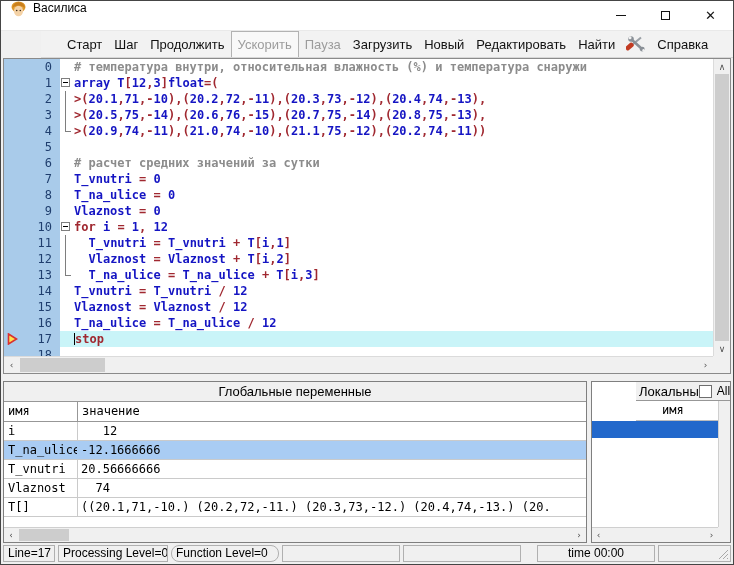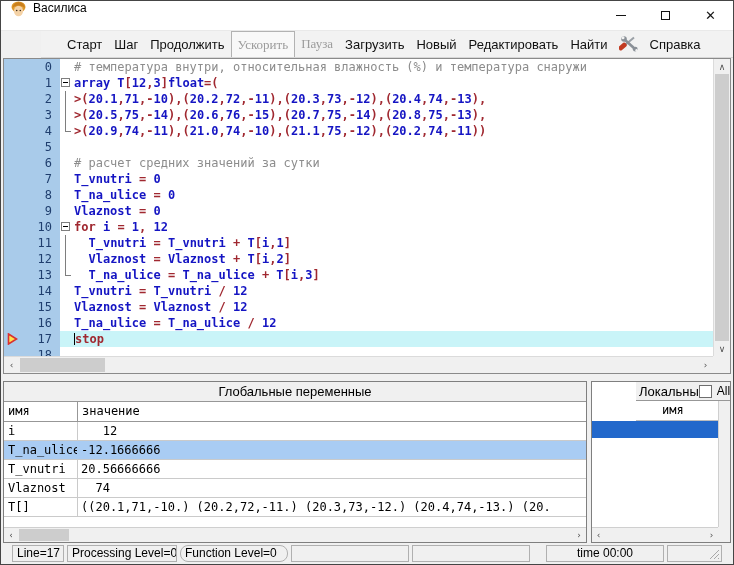--- a/index.html
+++ b/index.html
@@ -15,38 +15,38 @@
   .win-btns{margin-left:auto;display:flex;height:100%;}
   .win-btn{width:45px;height:100%;display:flex;align-items:center;justify-content:center;}
   .glyph-min{width:10px;height:1px;background:#141414;}
   .glyph-max{width:9px;height:9px;border:1px solid #141414;box-sizing:border-box;}
   .glyph-close{font-size:13px;color:#141414;line-height:1;}
 
   
   .menubar{position:absolute;top:30px;left:0;right:0;height:27px;background:#F2F2F2;
     display:flex;align-items:stretch;padding-left:20px;border-bottom:1px solid #D7D7D7;box-sizing:border-box;margin-left:40px;}
   .menu-item{display:flex;align-items:center;padding:0 6px;font-size:13px;color:#111;white-space:nowrap;}
-  .menu-item.dis{color:#9C9C9C;font-family:Liberation Serif, serif;}
+  .menu-item.dis{color:#9C9C9C;}
   .menu-item.pressed{border:1px solid #B2B2B2;border-bottom:none;background:#F8F8F8;}
   .menu-tools{display:flex;align-items:center;padding:0 5px;}
 
   
   .editor{position:absolute;top:57px;left:2px;right:2px;height:316px;background:#FFF;
     border:1px solid #8A8A8A;box-sizing:border-box;}
   .code-area{position:absolute;top:0;left:0;right:17px;bottom:17px;overflow:hidden;}
   .crow{display:flex;height:16px;}
   .cgut{width:56px;flex:none;position:relative;background:var(--gutter-bg,#A9CBEA);}
   .cnum{display:block;text-align:right;padding-right:8px;
     font:400 12px "DejaVu Sans Mono",monospace;color:#1F3E6E;line-height:16px;}
   .cur-arrow{position:absolute;left:3px;top:2px;line-height:0;}
   .cfold{width:12px;flex:none;position:relative;}
   .ccode{flex:1;font:700 12px "DejaVu Sans Mono",monospace;line-height:16px;
     white-space:pre;padding-left:2px;overflow:hidden;}
   .crow.cur .cfold,.crow.cur .ccode{background:var(--current-line-bg,#C9F4F8);}
-  .tc{color:var(--code-comment,#8C8C8C);font-weight:400;}
+  .tc{color:var(--code-comment,#8C8C8C);font-weight:700;}
   .tb{color:var(--code-id,#1515C3);}
   .tm{color:var(--code-op,#A02830);}
   .caret{display:inline-block;width:1px;height:12px;background:#000;vertical-align:-2px;}
   .fbox{position:absolute;left:1px;top:3px;width:9px;height:9px;border:1px solid #7E7E7E;
     background:#FFF;box-sizing:border-box;}
   .fbox::after{content:"";position:absolute;left:1px;top:3px;width:5px;height:1px;background:#000;}
   .fold-mid::before{content:"";position:absolute;left:5px;top:0;bottom:0;width:1px;background:#7E7E7E;}
   .fold-end::before{content:"";position:absolute;left:5px;top:0;height:8px;width:1px;background:#7E7E7E;}
   .fold-end::after{content:"";position:absolute;left:5px;top:8px;width:6px;height:1px;background:#7E7E7E;}
 
@@ -103,21 +103,21 @@
   .l-vscroll{position:absolute;top:19px;right:0;width:12px;bottom:15px;background:#F0F0F0;
     border-left:1px solid #CFCFCF;box-sizing:border-box;}
   .l-hscroll{position:absolute;bottom:0;left:0;right:12px;height:15px;background:#F0F0F0;
     border-top:1px solid #CFCFCF;box-sizing:border-box;}
   .l-hscroll .sarrow{position:absolute;top:0;bottom:0;width:13px;}
   .l-hscroll .sarrow.left{left:0;} .l-hscroll .sarrow.right{right:0;}
   .l-corner{position:absolute;right:0;bottom:0;width:12px;height:15px;background:#F0F0F0;}
 
   
   .statusbar{position:absolute;left:0;right:0;bottom:0;height:21px;background:#F0F0F0;
-    display:flex;align-items:center;padding:0 11px;gap:3px;box-sizing:border-box;}
+    display:flex;align-items:center;padding:0 2px;gap:3px;box-sizing:border-box;}
   .sseg{height:17px;border:1px solid #B0B0B0;background:#F0F0F0;font-size:12px;color:#000;
     line-height:15px;padding:0 4px;box-sizing:border-box;white-space:nowrap;overflow:hidden;flex:none;}
   .sseg.s0{width:52px;} .sseg.s1{width:110px;} .sseg.s2{width:108px;border-radius:8px;}
   .sseg.s3{width:118px;} .sseg.s4{width:118px;} .sseg.s5{width:118px;text-align:center;margin-left:13px;}
   .sseg.s6{flex:1;position:relative;}
   .grip{position:absolute;right:1px;bottom:1px;line-height:0;}
 </style>
 </head>
 <body>
 

